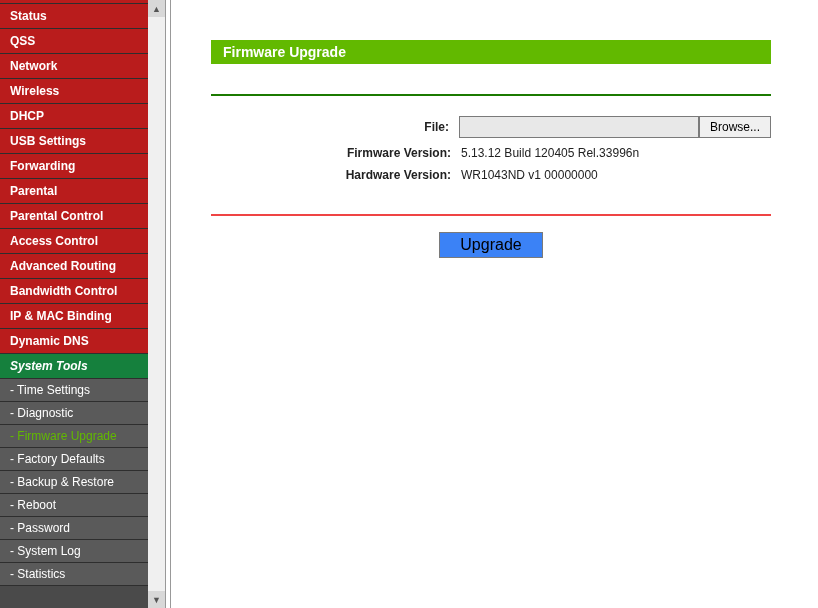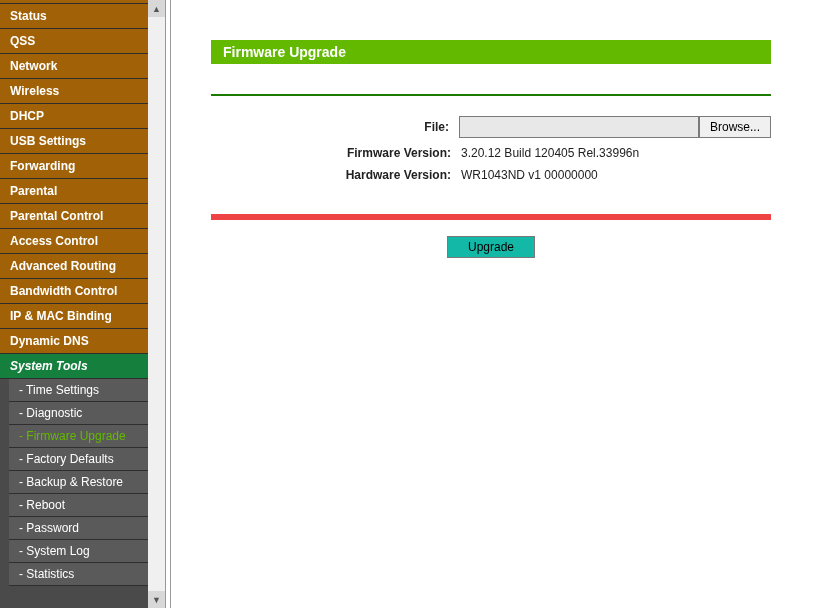--- a/index.html
+++ b/index.html
@@ -43,39 +43,38 @@
     .menu {
       width: 148px;
       list-style: none;
     }
     .menu-item {
       padding: 5px 10px;
       border-bottom: 1px solid #2e2e2e;
       color: #fff;
       font-weight: bold;
       font-size: 12px;
-      background: #a16207;
+      background: #b91c1c;
       cursor: pointer;
     }
     .menu-item.blank {
       padding: 0;
       height: 4px;
     }
     .menu-item.active {
       background: #15803d;
       font-style: italic;
     }
     .menu-sub {
       padding: 4px 10px;
       border-bottom: 1px solid #2e2e2e;
       color: #fff;
       font-size: 12px;
       background: #5a5a5a;
       cursor: pointer;
-      margin-left: 9px;
     }
     .menu-sub.current {
       color: #62b900;
     }
     .split {
       width: 6px;
       background: #ffffff;
       border-left: 1px solid #999;
       border-right: 1px solid #999;
     }
@@ -89,21 +88,21 @@
       color: #fff;
       font-weight: bold;
       font-size: 14px;
       padding: 4px 12px;
       width: 560px;
     }
     .panel-body {
       width: 560px;
       margin-top: 30px;
       border-top: 2px solid #1b7a00;
-      border-bottom: 6px solid #ef4444;
+      border-bottom: 2px solid #ef4444;
       padding: 12px 0 24px 0;
     }
     .row {
       display: flex;
       align-items: center;
       margin: 8px 0;
     }
     .row-label {
       width: 250px;
       text-align: right;
@@ -135,23 +134,23 @@
     }
     .upgrade-wrap {
       width: 560px;
       margin-top: 16px;
       display: flex;
       justify-content: center;
     }
     .upgrade-btn {
       padding: 3px 20px;
       border: 1px solid #7a7a7a;
-      background: #14b8a6;
-      cursor: pointer;
-      font-size: 12px;
+      background: #3b82f6;
+      cursor: pointer;
+      font-size: 16px;
     }
   </style>
 </head>
 <body>
 
 <div class="sidebar">
   <ul class="menu">
     <li class="menu-item blank"></li>
     <li class="menu-item"><span>Status</span></li>
     <li class="menu-item"><span>QSS</span></li>
@@ -191,21 +190,21 @@
   <div class="panel-body">
     <div class="row">
       <div class="row-label">File:</div>
       <div class="file-input-wrap">
         <div class="file-text"></div>
         <button class="browse-btn">Browse...</button>
       </div>
     </div>
     <div class="row">
       <div class="row-label">Firmware Version:</div>
-      <div class="row-value">3.20.12 Build 120405 Rel.33996n</div>
+      <div class="row-value">5.13.12 Build 120405 Rel.33996n</div>
     </div>
     <div class="row">
       <div class="row-label">Hardware Version:</div>
       <div class="row-value">WR1043ND v1 00000000</div>
     </div>
   </div>
   <div class="upgrade-wrap">
     <button class="upgrade-btn">Upgrade</button>
   </div>
 </div>

